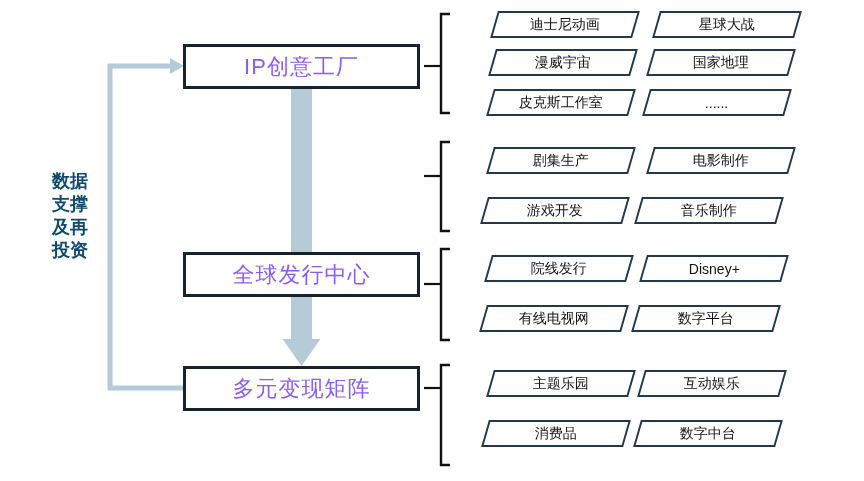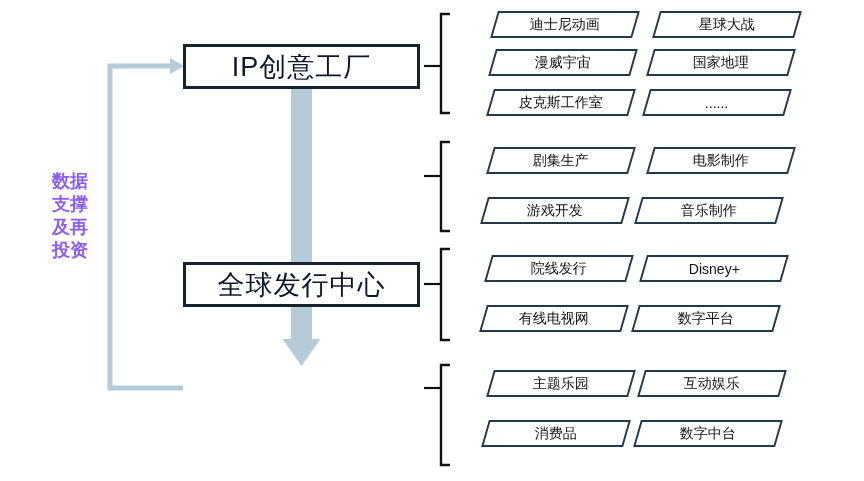--- a/index.html
+++ b/index.html
@@ -24,22 +24,22 @@
     height: 45px;
     box-sizing: border-box;
     border: 3px solid #16222e;
     background: #ffffff;
     display: flex;
     align-items: center;
     justify-content: center;
     z-index: 2;
   }
   .stage-label {
-    font-size: 27px;
-    color: #0f172a;
+    font-size: 22px;
+    color: #8b5cf6;
     white-space: nowrap;
     letter-spacing: 1px;
   }
   .pgram {
     position: absolute;
     width: 142px;
     height: 27px;
     box-sizing: border-box;
     border: 2px solid #23394a;
     background: #ffffff;
@@ -57,21 +57,21 @@
   }
   .side-label {
     position: absolute;
     left: 38px;
     top: 170px;
     width: 64px;
     text-align: center;
     font-weight: bold;
     font-size: 18px;
     line-height: 23px;
-    color: #8b5cf6;
+    color: #0c4a6e;
     z-index: 2;
   }
 </style>
 </head>
 <body>
 
 <div class="canvas">
 
   <svg class="connectors" viewBox="0 0 864 481" xmlns="http://www.w3.org/2000/svg">
 
@@ -96,22 +96,25 @@
   <div class="side-label">
     <div>数据</div>
     <div>支撑</div>
     <div>及再</div>
     <div>投资</div>
   </div>
 
   <div class="stage" style="top:44px">
     <span class="stage-label">IP创意工厂</span>
   </div>
-  <div class="stage" style="top:262px">
+  <div class="stage" style="top:252px">
     <span class="stage-label">全球发行中心</span>
+  </div>
+  <div class="stage" style="top:366px">
+    <span class="stage-label">多元变现矩阵</span>
   </div>
 
   <div class="pgram" style="left:494px;top:11px">
     <span class="pgram-text">迪士尼动画</span>
   </div>
   <div class="pgram" style="left:656px;top:11px">
     <span class="pgram-text">星球大战</span>
   </div>
   <div class="pgram" style="left:492px;top:49px">
     <span class="pgram-text">漫威宇宙</span>

